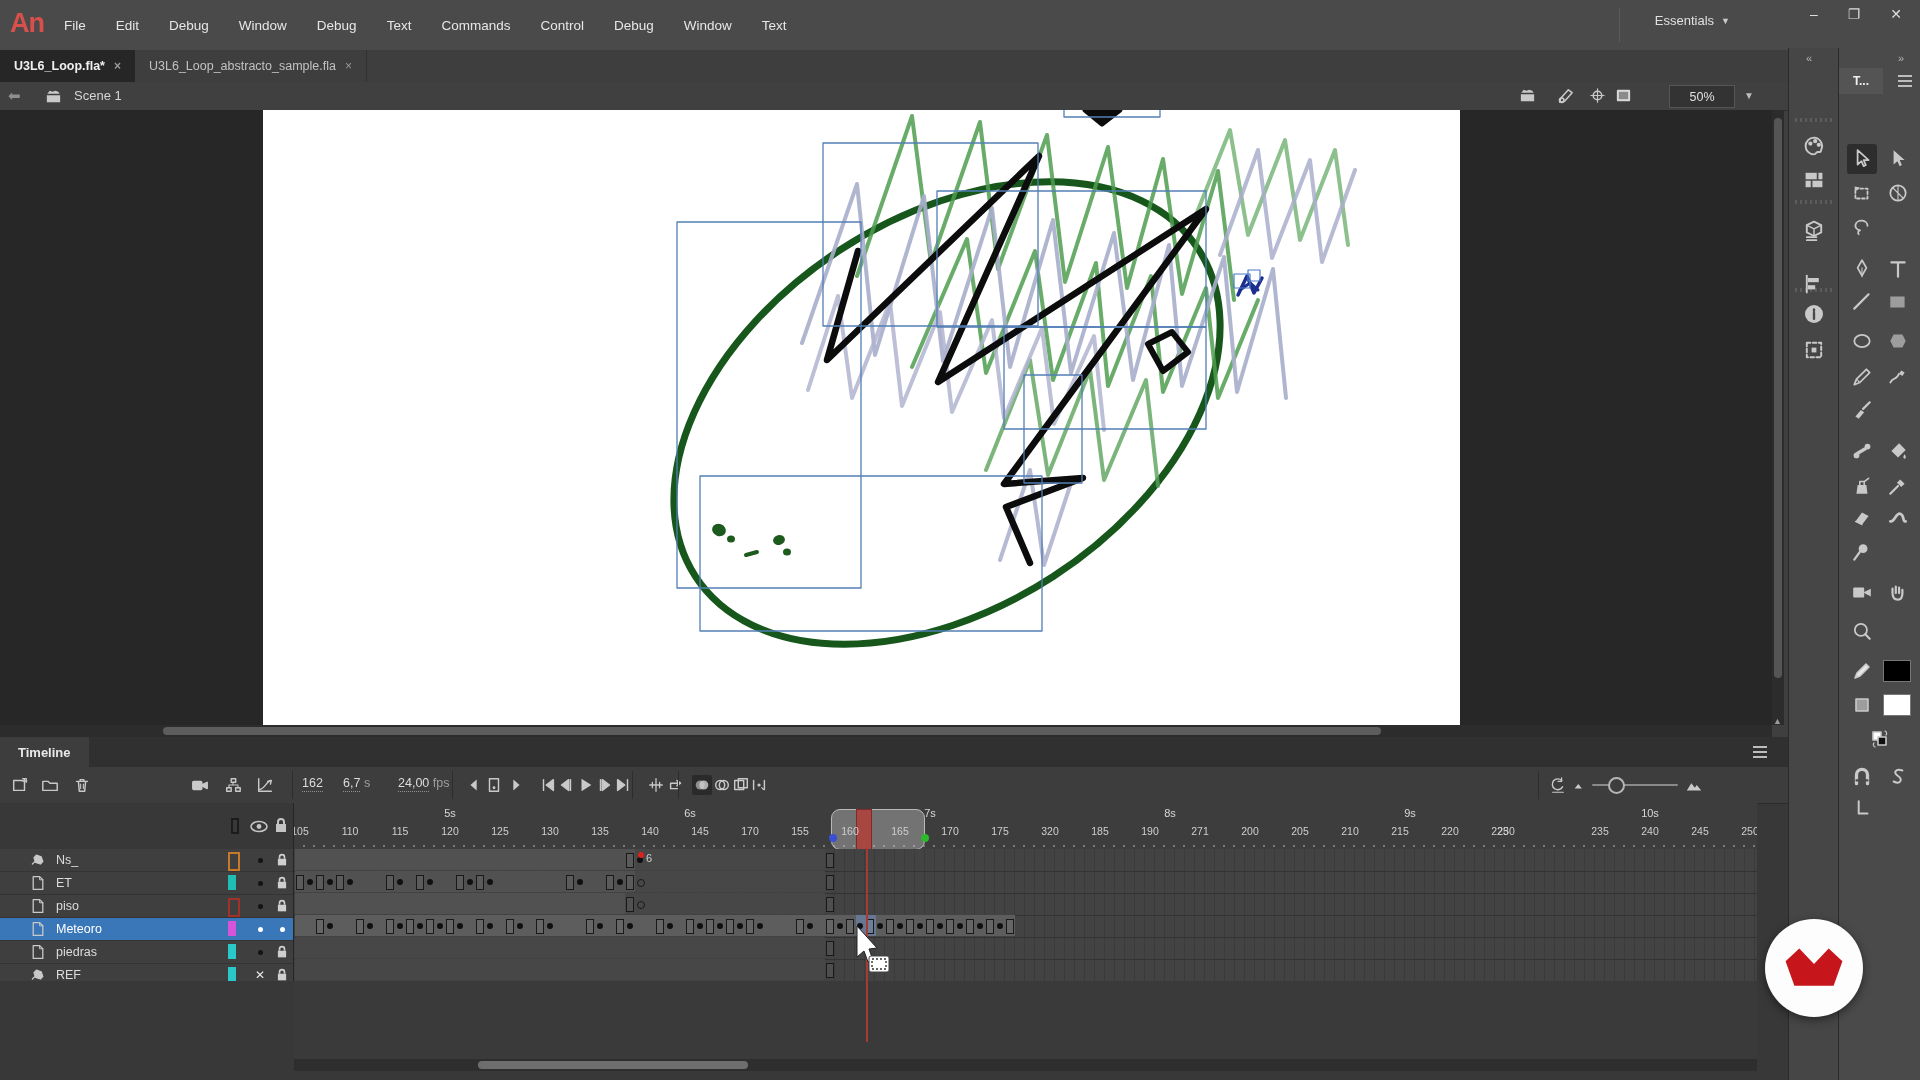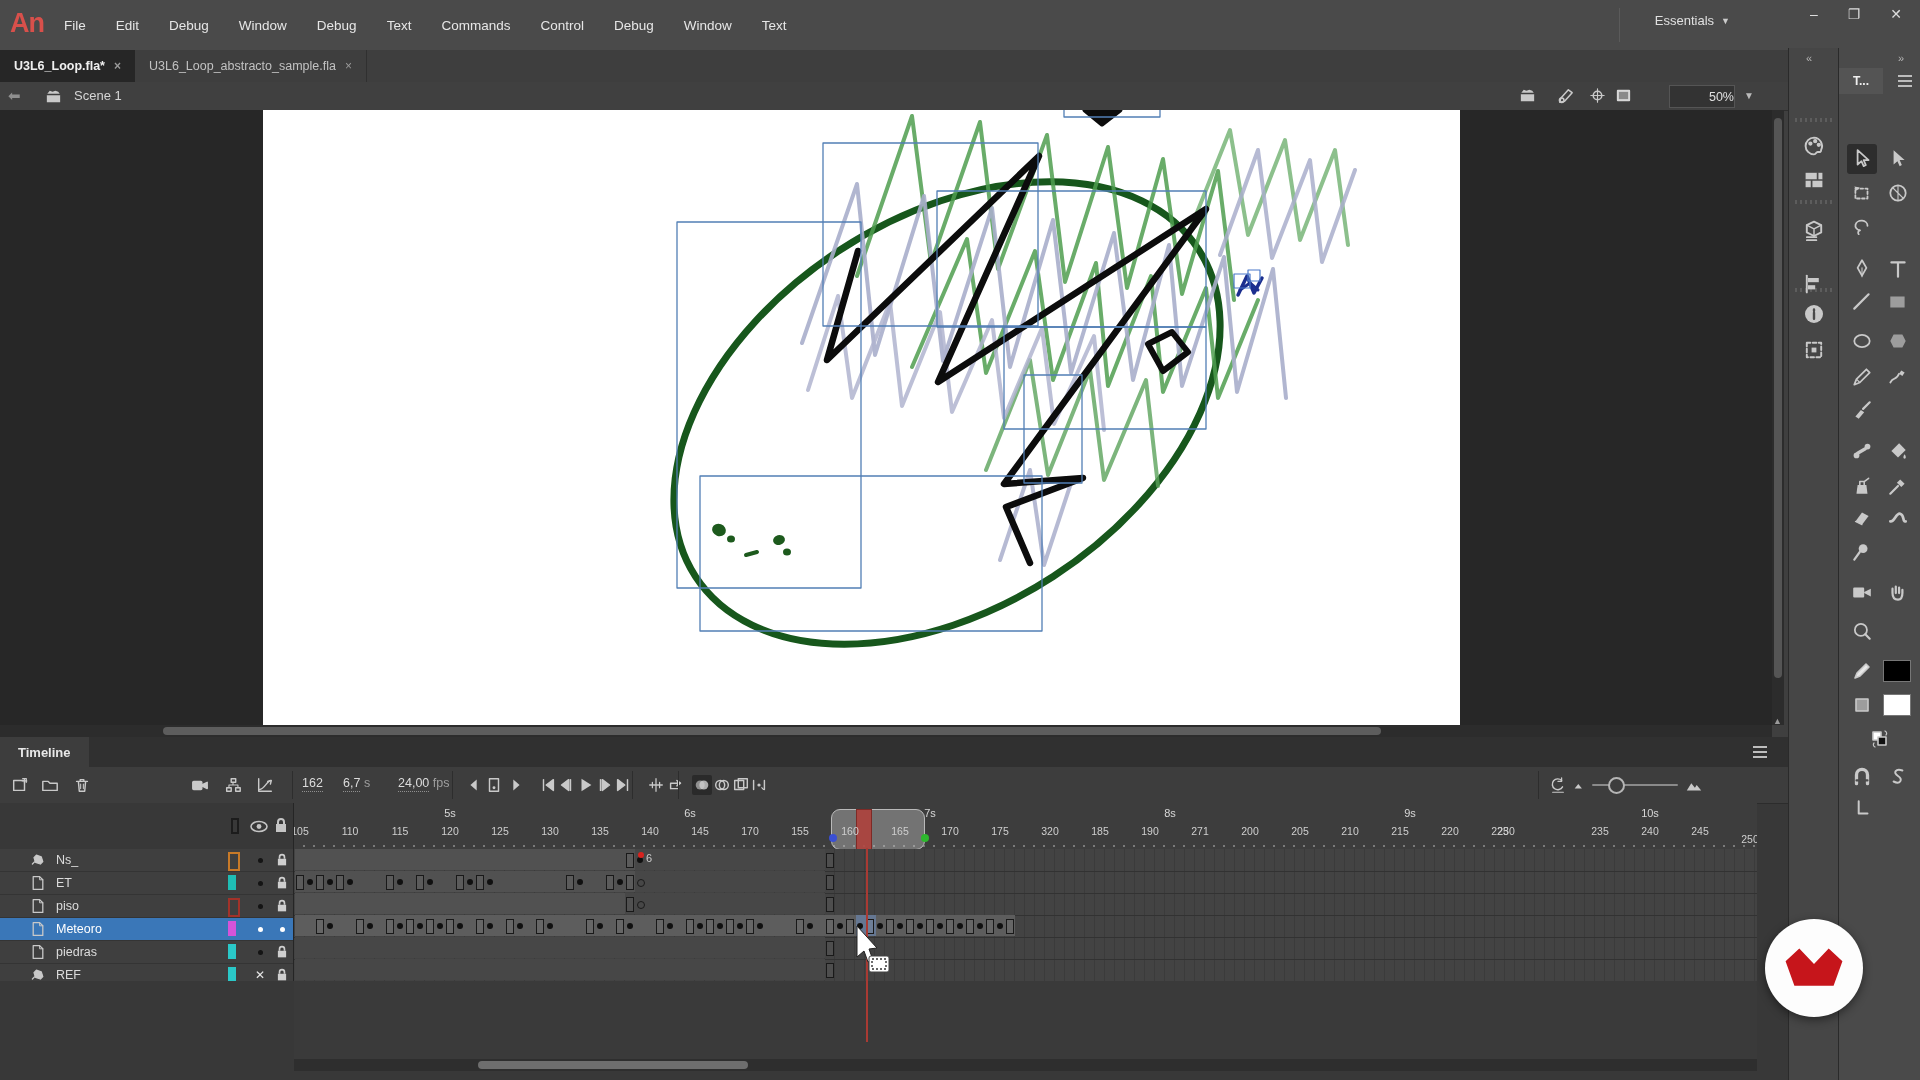--- a/index.html
+++ b/index.html
@@ -22,21 +22,21 @@
   .doc-tab.active{background:#262626;color:#f0f0f0;font-weight:bold;}
   .doc-tab.inactive{background:#3e3e3e;color:#c2c2c2;border-right:1px solid #303030;}
   .tab-close{color:#9a9a9a;font-size:12px;}
 
   #scenebar{left:0;top:82px;width:1788px;height:28px;background:#404040;border-bottom:1px solid #2e2e2e;}
   #back-arrow{left:8px;top:5px;color:#8f8f8f;font-size:15px;}
   #scene-icon{left:44px;top:5px;}
   #scene-label{left:74px;top:6px;color:#d6d6d6;font-size:13px;}
   .sb-icon{top:4px;}
   #zoom-box{left:1669px;top:3px;width:64px;height:21px;background:#333;border:1px solid #555;color:#e0e0e0;
-     font-size:12.5px;display:flex;align-items:center;justify-content:flex-end;}
+     font-size:12.5px;display:flex;align-items:center;justify-content:center;}
   #zoom-chev{left:1744px;top:8px;color:#bbb;font-size:10px;}
 
   
   #workarea{left:0;top:110px;width:1772px;height:615px;background:#272727;overflow:hidden;}
   #stage{left:263px;top:0;width:1197px;height:615px;background:#ffffff;}
   #stage svg{position:absolute;left:0;top:0;}
   #h-scroll{left:0;top:725px;width:1772px;height:12px;background:#2c2c2c;}
   #h-thumb{left:163px;top:2px;width:1218px;height:8px;background:#5d5d5d;border-radius:4px;}
   #v-scroll{left:1772px;top:110px;width:12px;height:615px;background:#2c2c2c;}
   #v-thumb{left:2px;top:8px;width:8px;height:560px;background:#555;border-radius:4px;}
@@ -541,21 +541,21 @@
         <div class="rl-num" style="left: 941px;">200</div>
         <div class="rl-num" style="left: 991px;">205</div>
         <div class="rl-num" style="left: 1041px;">210</div>
         <div class="rl-num" style="left: 1091px;">215</div>
         <div class="rl-num" style="left: 1141px;">220</div>
         <div class="rl-num" style="left: 1191px;">225</div>
         <div class="rl-num" style="left: 1197px;">230</div>
         <div class="rl-num" style="left: 1291px;">235</div>
         <div class="rl-num" style="left: 1341px;">240</div>
         <div class="rl-num" style="left: 1391px;">245</div>
-        <div class="rl-num" style="left: 1441px; margin-top: 8px;">250</div>
+        <div class="rl-num" style="left: 1441px;">250</div>
         <div class="rl-sec" style="left: 141px;">5s</div>
         <div class="rl-sec" style="left: 381px;">6s</div>
         <div class="rl-sec" style="left: 621px;">7s</div>
         <div class="rl-sec" style="left: 861px;">8s</div>
         <div class="rl-sec" style="left: 1101px;">9s</div>
         <div class="rl-sec" style="left: 1341px;">10s</div>
       </div>
 
     <div class="abs" id="tracks">
         <div class="track-row" style="top: 0px;">

